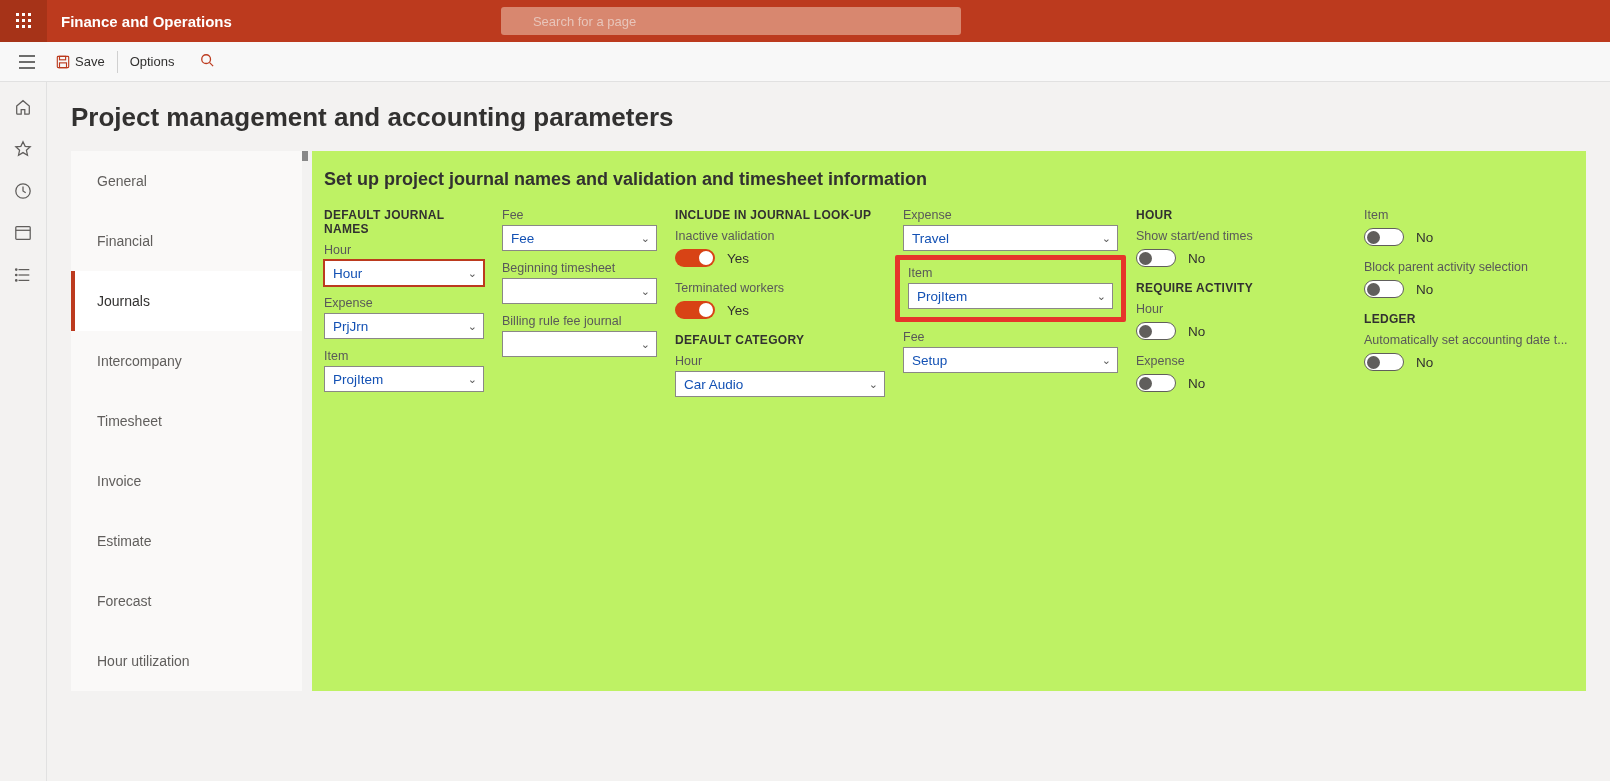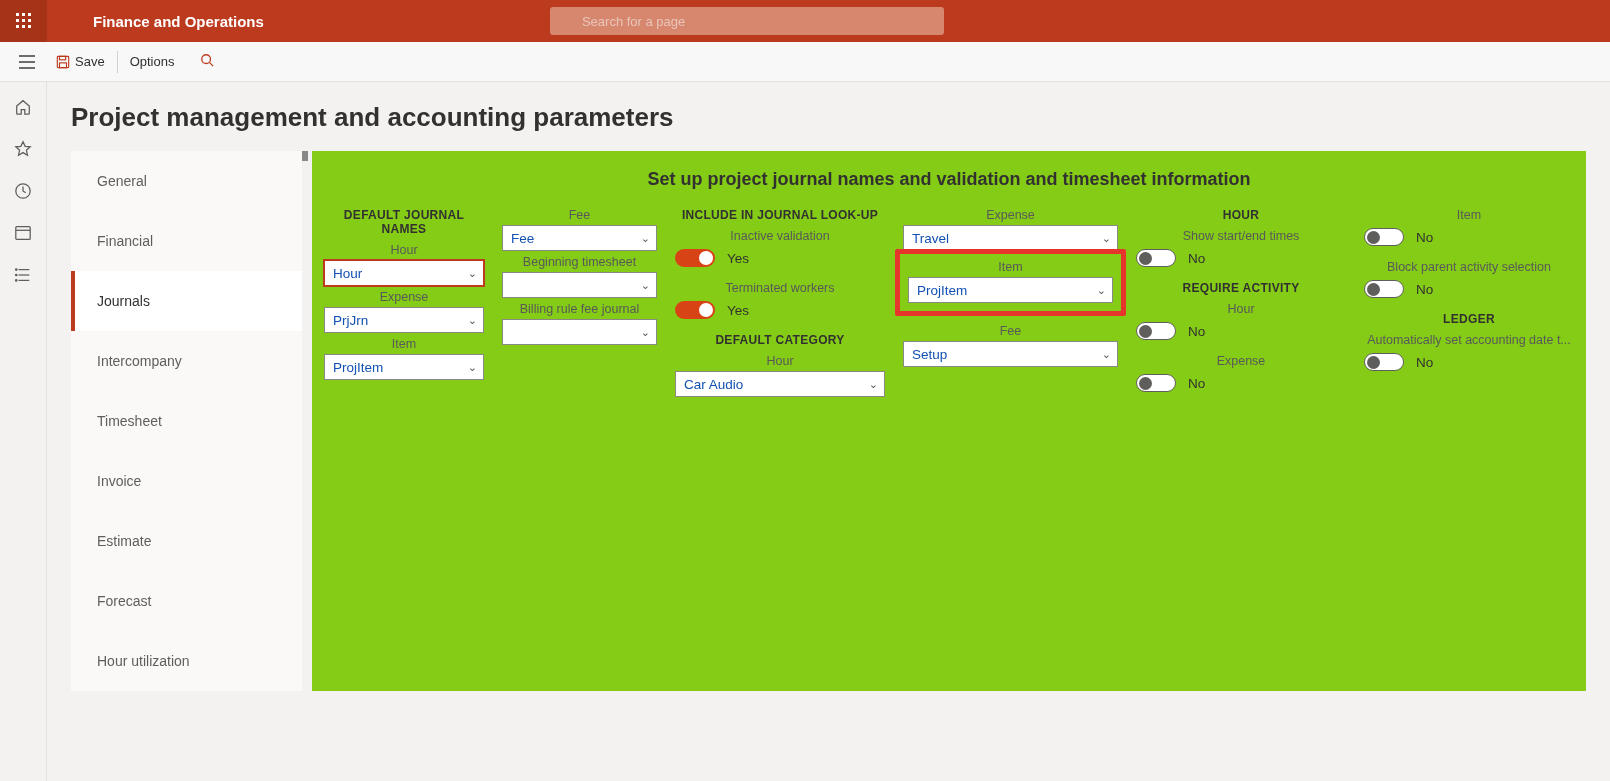--- a/index.html
+++ b/index.html
@@ -1,24 +1,24 @@
 <!DOCTYPE html>
 <html><head>
 <meta charset="utf-8">
 <style>
 * { box-sizing: border-box; margin: 0; padding: 0; }
 body { font-family: "Segoe UI", Arial, sans-serif; font-size: 13px; color: #323130; background: #fff; overflow: hidden; }
 
 
-.header { background: #BC3A1E; height: 42px; display: flex; align-items: center; color: #fff; gap: 32px; }
+.header { background: #BC3A1E; height: 42px; display: flex; align-items: center; color: #fff; }
 .waffle { width: 47px; height: 42px; display: flex; align-items: center; justify-content: center; background: #A63318; cursor: pointer; }
 .waffle svg { width: 16px; height: 16px; }
 .app-title { font-size: 15px; font-weight: 600; padding-left: 14px; }
 .search-wrap { margin-left: auto; margin-right: auto; }
-.search-box { width: 394px; height: 28px; background: #D8876F; border: none; border-radius: 3px; padding: 0 10px 0 32px; color: #fff; font-size: 13px; position: relative; }
+.search-box { width: 460px; height: 28px; background: #D8876F; border: none; border-radius: 3px; padding: 0 10px 0 32px; color: #fff; font-size: 13px; position: relative; }
 .search-container { position: relative; }
 .search-icon { position: absolute; left: 10px; top: 50%; transform: translateY(-50%); color: #E8C5BA; }
 .search-box::placeholder { color: #E8C5BA; }
 .header-spacer { width: 380px; }
 
 
 .actionbar { height: 40px; border-bottom: 1px solid #E1E1E1; display: flex; align-items: center; padding-left: 8px; background: #F8F8F8; }
 .hamburger { width: 38px; display: flex; align-items: center; justify-content: center; cursor: pointer; }
 .action-btn { display: flex; align-items: center; gap: 5px; padding: 0 10px; height: 100%; cursor: pointer; font-size: 13px; }
 .action-btn svg { width: 14px; height: 14px; }
@@ -34,33 +34,33 @@
 
 .page-title { font-size: 26px; font-weight: 600; padding: 20px 0 18px 0; }
 
 .panel-wrap { display: flex; gap: 10px; }
 .sidepanel { width: 236px; background: #fde047; position: relative; }
 .scroll-handle { position: absolute; right: -6px; top: 0; width: 6px; height: 10px; background: #888; }
 .side-item { height: 60px; display: flex; align-items: center; padding-left: 22px; font-size: 14px; color: #605E5C; cursor: pointer; border-left: 4px solid transparent; }
 .side-item.selected { border-left: 4px solid #BC3A1E; color: #323130; font-weight: 400; background: #fff; }
 .side-item:not(.selected) { background: #FAF9F8; }
 
-.main-panel { flex: 1; background: #84cc16; padding: 18px 12px; text-align: center; }
+.main-panel { flex: 1; background: #bef264; padding: 18px 12px; }
 .section-title { font-size: 18px; font-weight: 600; margin-bottom: 18px; }
 
 .cols { display: flex; gap: 18px; }
 .col { flex: 0 0 auto; }
 .col-160 { width: 160px; }
 .col-155 { width: 155px; }
 .col-210 { width: 210px; }
 .col-220 { width: 215px; }
 
 .group-label { font-size: 12px; font-weight: 700; letter-spacing: .3px; margin-bottom: 7px; text-transform: uppercase; }
 
-.field { margin-bottom: 4px; }
+.field { margin-bottom: 10px; }
 .field-label { font-size: 12.5px; color: #595959; margin-bottom: 3px; display: block; }
 .select { width: 100%; height: 26px; border: 1px solid #8A8886; background: #fff; display: flex; align-items: center; justify-content: space-between; padding: 0 6px 0 8px; cursor: pointer; }
 .select.focused { border: 1px solid #BC3A1E; box-shadow: 0 0 0 1px #BC3A1E; }
 .select-val { color: #1351B4; font-size: 13.5px; }
 .select-val.empty { color: transparent; }
 .chev { color: #595959; font-size: 11px; }
 
 .toggle-row { display: flex; align-items: center; gap: 12px; margin-top: 6px; margin-bottom: 14px; }
 .toggle { width: 40px; height: 18px; border-radius: 10px; position: relative; cursor: pointer; }
 .toggle.on { background: #D84315; }

